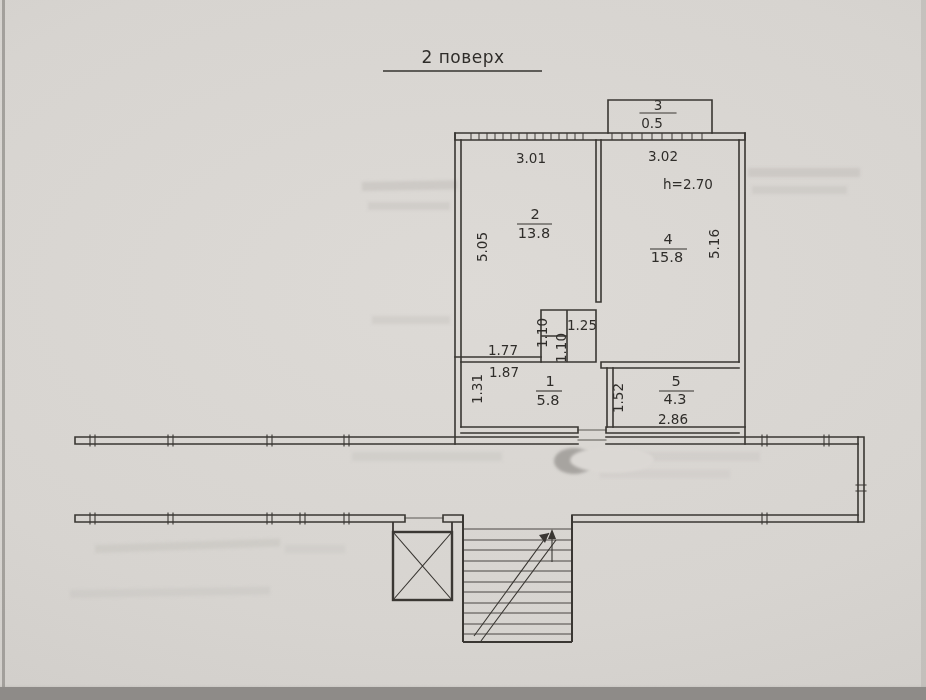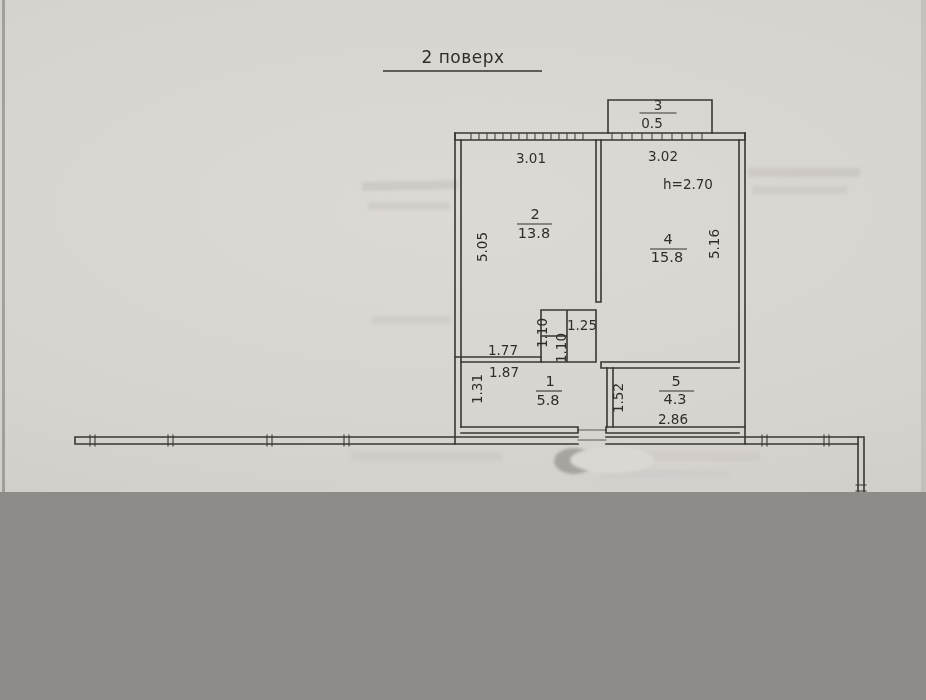--- a/index.html
+++ b/index.html
@@ -1,19 +1,19 @@
 <!DOCTYPE html>
 <html><head>
 <meta charset="utf-8">
 <style>
   *{box-sizing:border-box}
   html,body{margin:0;padding:0}
   body{background:#8e8b88;font-family:"DejaVu Sans","Liberation Sans",sans-serif}
   .page{
-    position:relative;width:926px;height:492px;margin:0 auto;overflow:hidden;
+    position:relative;width:926px;height:687px;margin:0 auto;overflow:hidden;
     background:radial-gradient(120% 90% at 50% 42%, #dddad6 0%, #d7d4d0 55%, #cfccc8 88%, #c6c3bf 100%);
   }
   svg{display:block}
   text{fill:#2f2d2a;font-family:"DejaVu Sans","Liberation Sans",sans-serif}
   .dim{font-size:13.5px}
   .room{font-size:14.5px}
   .title-text{font-size:17px;letter-spacing:.5px}
 </style>
 </head>
 <body>

